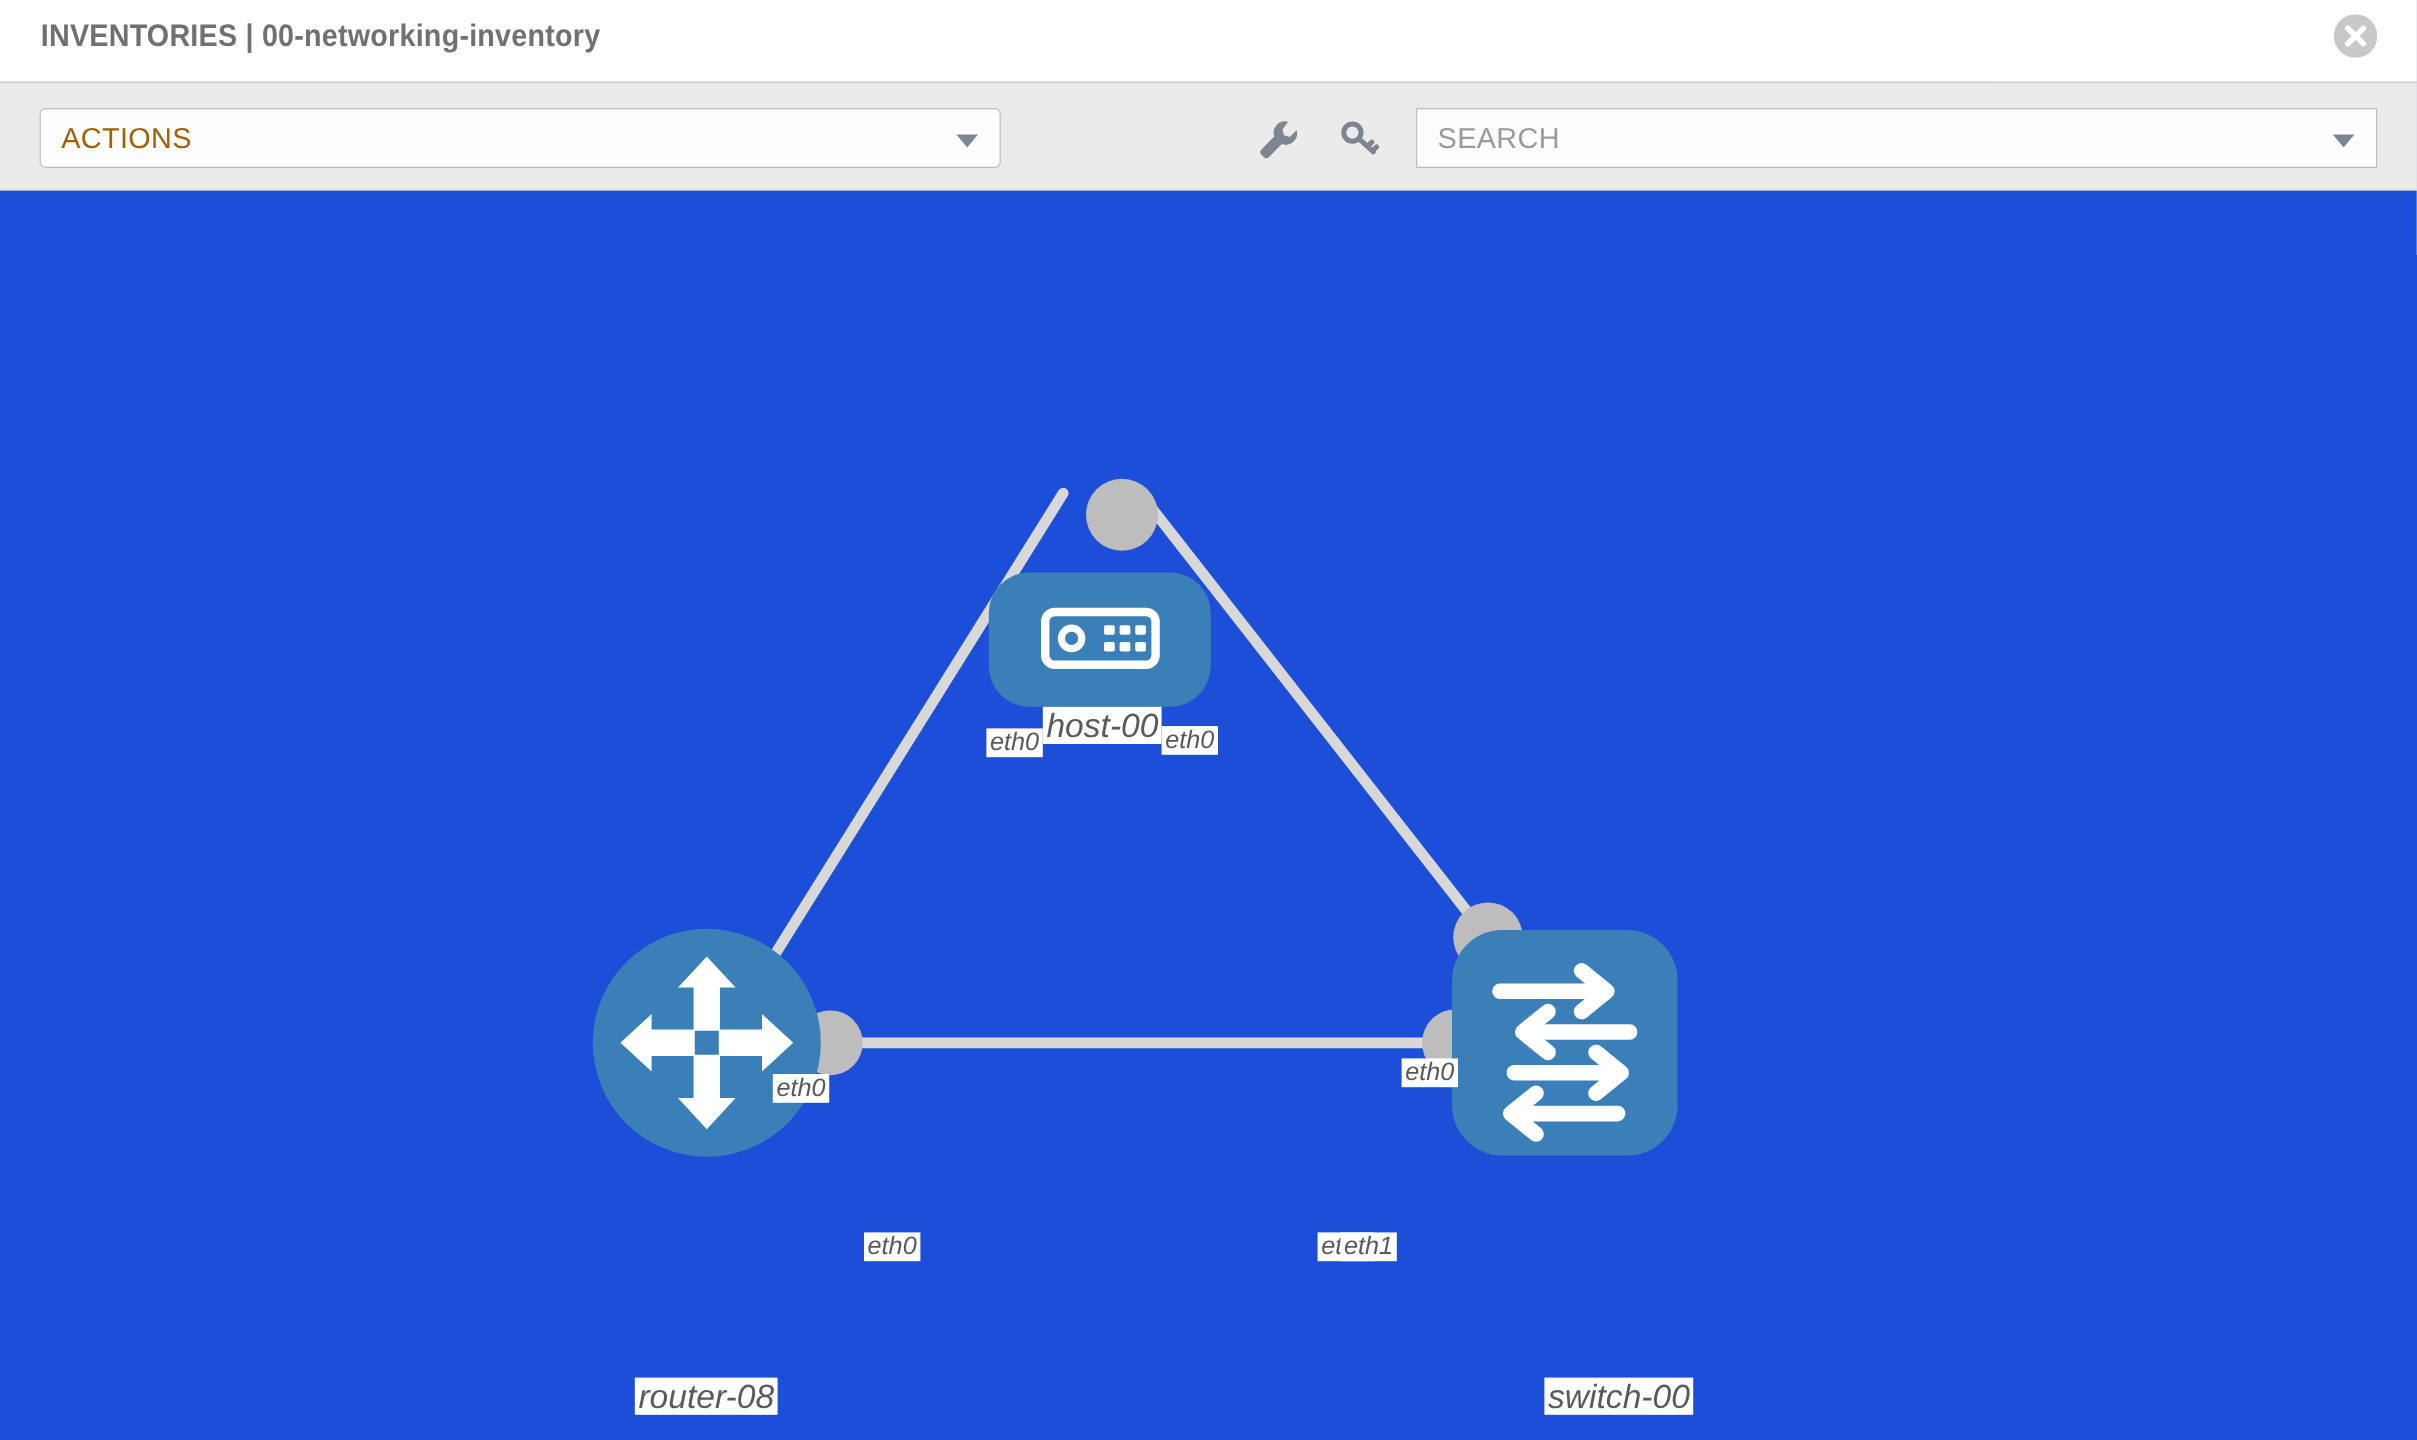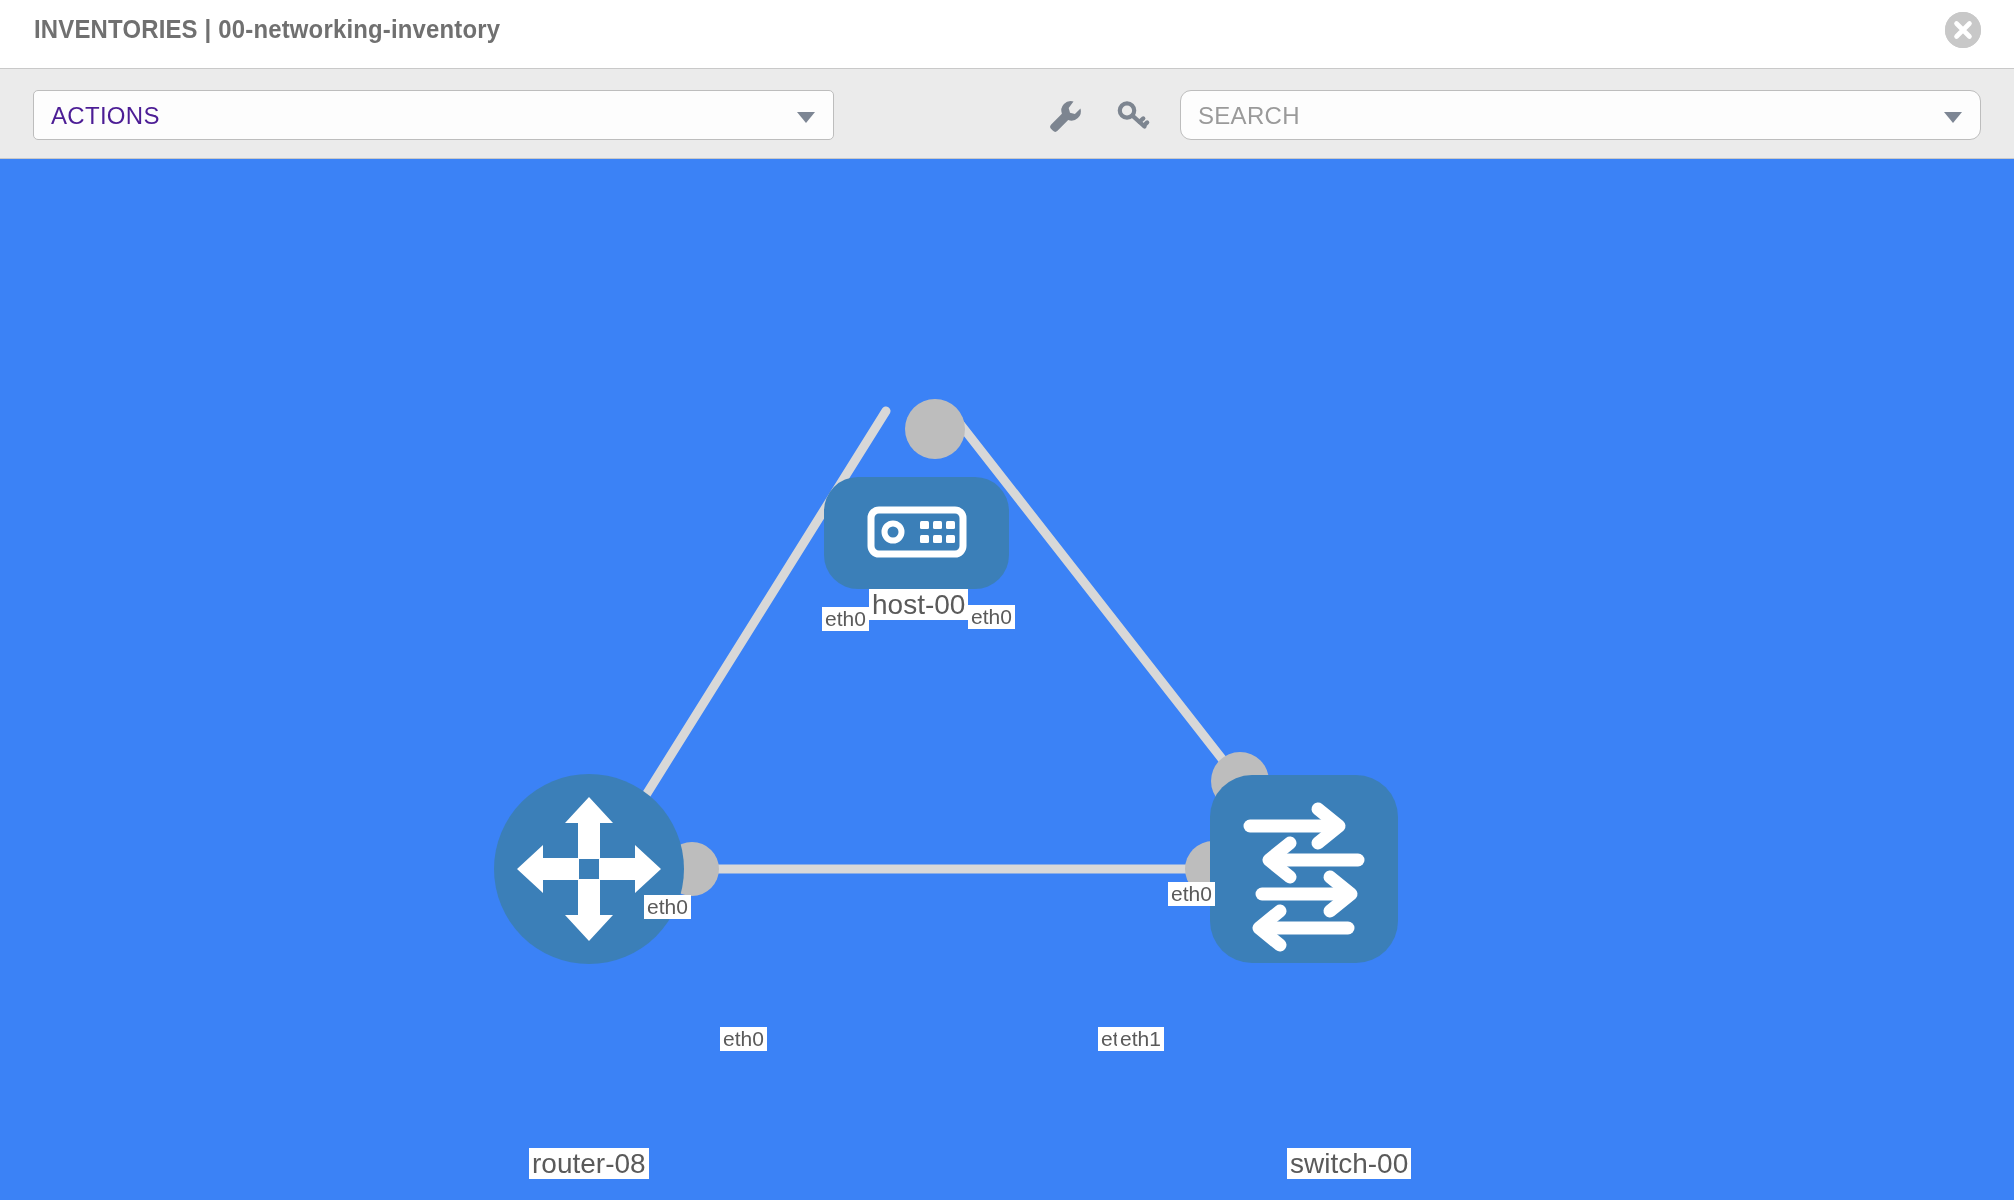--- a/index.html
+++ b/index.html
@@ -39,44 +39,44 @@
     border-bottom:1px solid #c9c9c9;
     box-sizing:border-box;
   }
   .actions-select{
     position:absolute;left:33px;top:21px;width:801px;height:50px;
     background:#fdfdfd;border:1px solid #bdbdbd;border-radius:5px;
     box-sizing:border-box;cursor:pointer;
   }
   .actions-label{
     position:absolute;left:17px;top:11px;
-    font-size:24px;color:#4c1d95;letter-spacing:.3px;
+    font-size:24px;color:#a16207;letter-spacing:.3px;
   }
   .caret{
     position:absolute;right:18px;top:21px;
     width:0;height:0;border-left:9px solid transparent;
     border-right:9px solid transparent;border-top:11px solid #7d8694;
   }
   .icon-btn{position:absolute;top:28px;width:40px;height:38px;cursor:pointer;}
   .icon-wrench{left:1045px;}
   .icon-key{left:1113px;}
   .search-box{
     position:absolute;left:1180px;top:21px;width:801px;height:50px;
-    background:#fdfdfd;border:1px solid #bdbdbd;border-radius:11px;
+    background:#fdfdfd;border:1px solid #bdbdbd;border-radius:1px;
     box-sizing:border-box;cursor:text;
   }
   .search-label{
     position:absolute;left:17px;top:11px;
     font-size:24px;color:#9a9a9a;letter-spacing:.3px;
   }
 
   
   .canvas{
     position:absolute;left:0;top:159px;width:2014px;height:1041px;
-    background:#3b82f6;overflow:hidden;
+    background:#1d4ed8;overflow:hidden;font-style:italic;
   }
   .topology{position:absolute;left:0;top:0;width:2014px;height:1041px;}
 
   
   .nlabel{
     position:absolute;background:#ffffff;color:#5a5a5a;
     white-space:nowrap;line-height:1.05;
   }
   .nlabel.big{font-size:28px;padding:1px 3px;}
   .nlabel.small{font-size:21px;padding:1px 3px;}

